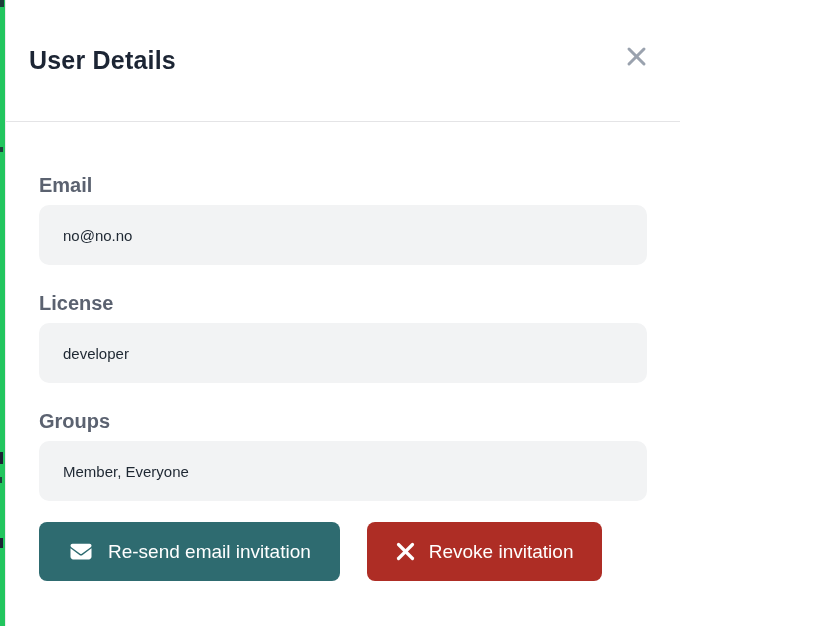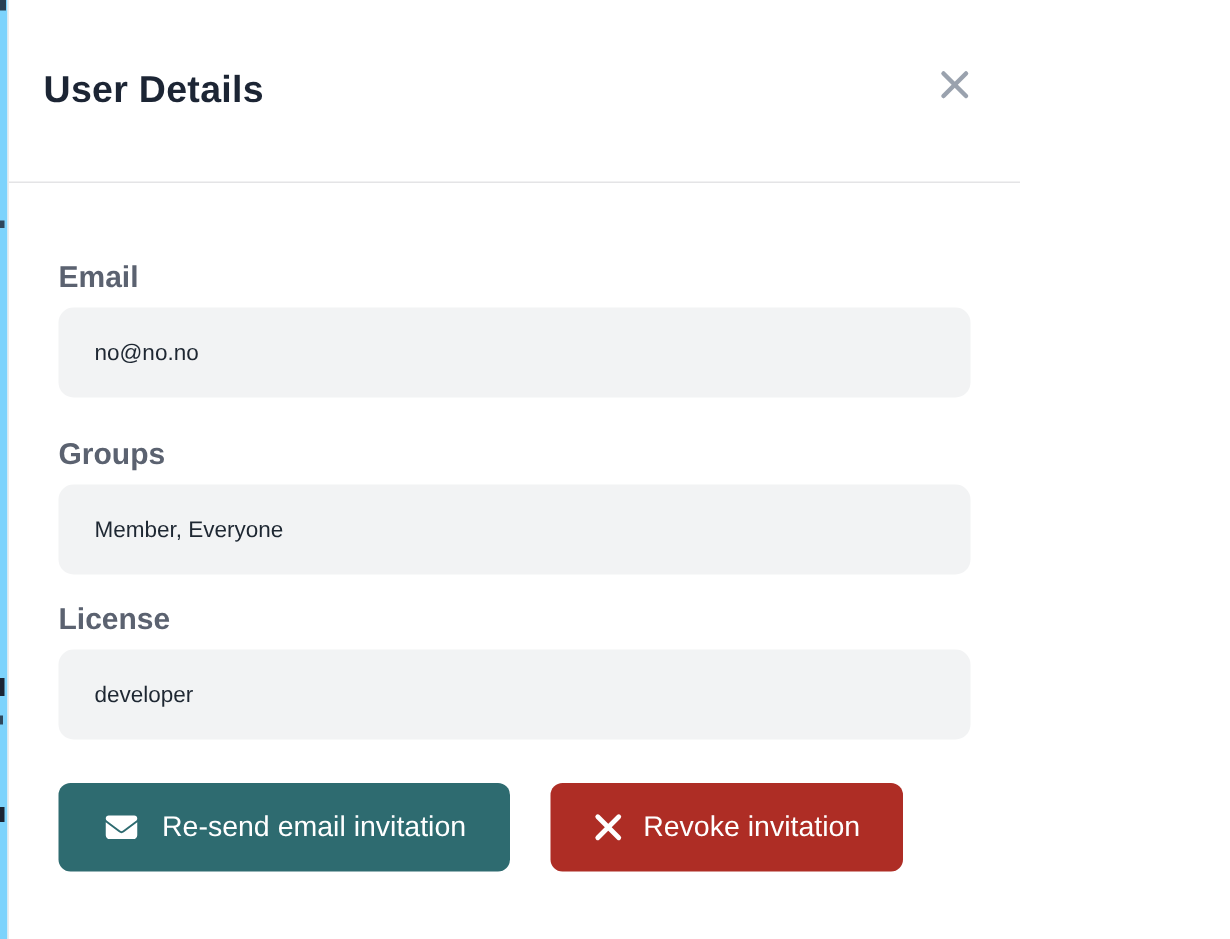--- a/index.html
+++ b/index.html
@@ -2,21 +2,21 @@
 <html><head>
 <meta charset="utf-8">
 <style>
   * { margin: 0; padding: 0; box-sizing: border-box; }
   html, body {
     width: 820px; height: 626px;
     font-family: "Liberation Sans", sans-serif;
     background: #ffffff;
     overflow: hidden;
   }
-  .page { position: relative; width: 680px; height: 626px; background: #7dd3fc; }
+  .page { position: relative; width: 680px; height: 626px; background: #22c55e; }
 
   
   .edge-artifact { position: absolute; left: 0; background: #1b2433; }
   .ea-1 { top: 0;    width: 4px; height: 7px;  opacity: .85; }
   .ea-2 { top: 147px; width: 3px; height: 5px;  opacity: .8; }
   .ea-3 { top: 452px; width: 3px; height: 12px; }
   .ea-4 { top: 477px; width: 2px; height: 6px;  opacity: .8; }
   .ea-5 { top: 538px; width: 3px; height: 10px; }
 
   .modal {
@@ -97,27 +97,27 @@
     </div>
 
     <div class="modal-body">
 
       <div class="field">
         <label class="field-label">Email</label>
         <input class="input-box" type="text" readonly="" value="no@no.no" style="">
       </div>
 
       <div class="field">
-        <label class="field-label">Groups</label>
-        <input class="input-box last" type="text" readonly="" value="Member, Everyone" style="">
+        <label class="field-label">License</label>
+        <input class="input-box" type="text" readonly="" value="developer" style="">
       </div>
 
       <div class="field">
-        <label class="field-label">License</label>
-        <input class="input-box" type="text" readonly="" value="developer" style="">
+        <label class="field-label">Groups</label>
+        <input class="input-box last" type="text" readonly="" value="Member, Everyone" style="">
       </div>
 
       <div class="actions">
 
         <button class="btn btn-teal">
           <svg width="26" height="21" viewBox="0 0 512 512" fill="#ffffff">
             <path d="M48 64C21.5 64 0 85.5 0 112c0 15.1 7.1 29.3 19.2 38.4L236.8 313.6c11.4 8.5 27 8.5 38.4 0L492.8 150.4c12.1-9.1 19.2-23.3 19.2-38.4c0-26.5-21.5-48-48-48H48zM0 176V384c0 35.3 28.7 64 64 64H448c35.3 0 64-28.7 64-64V176L294.4 339.2c-22.8 17.1-54 17.1-76.8 0L0 176z"></path>
           </svg>
           <span>Re-send email invitation</span>
         </button>

